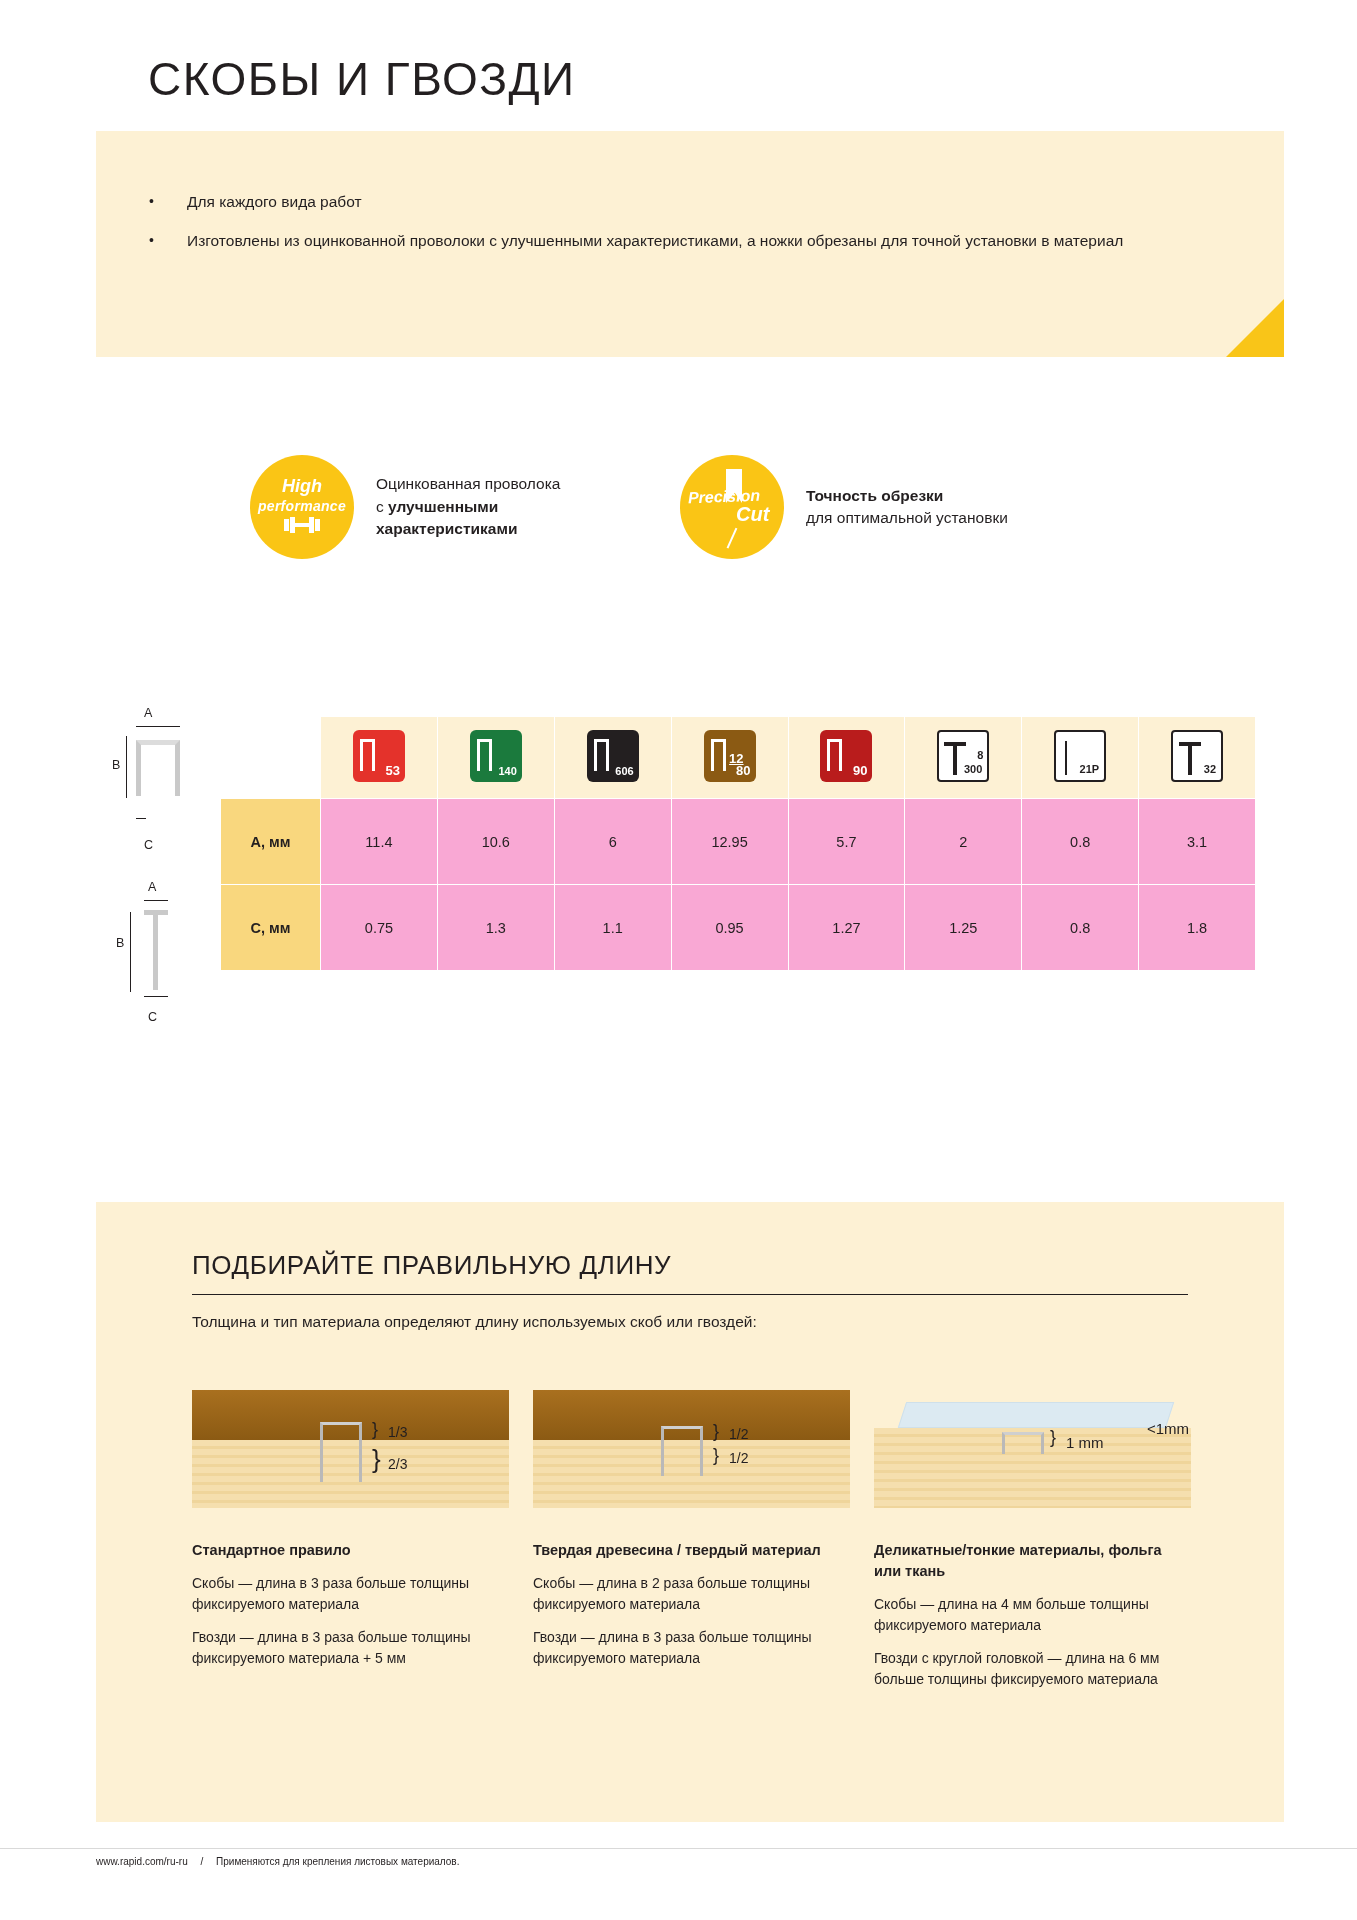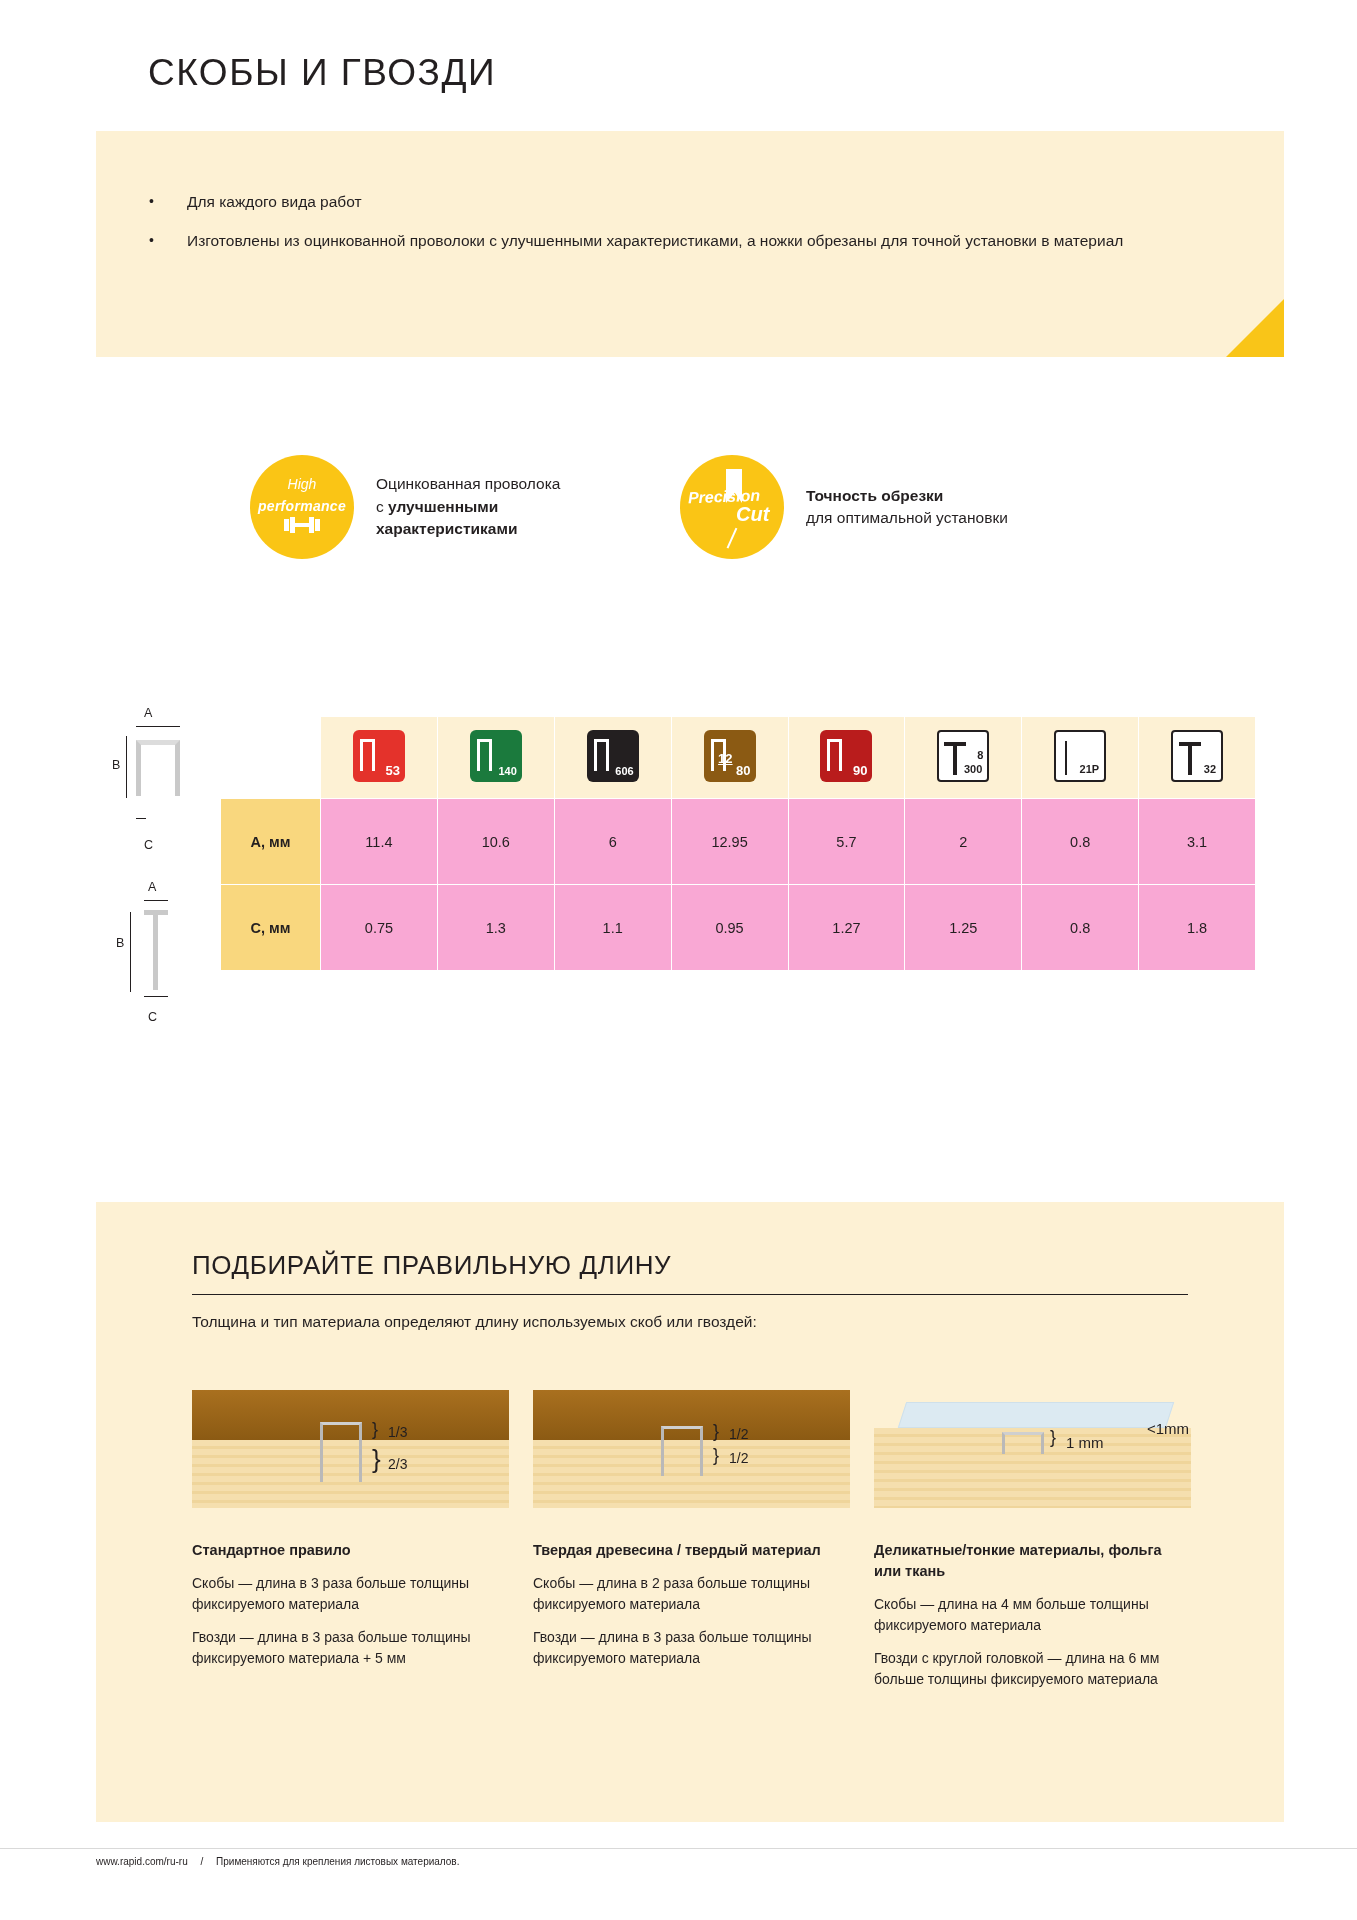--- a/index.html
+++ b/index.html
@@ -12,21 +12,21 @@
     color: #231f20;
     position: relative;
     overflow: hidden;
   }
 
   
   .page-title {
     position: absolute;
     left: 148px;
     top: 52px;
-    font-size: 37px;
+    font-size: 46px;
     letter-spacing: 1.5px;
     font-weight: 400;
     color: #231f20;
   }
 
   
   .intro-banner {
     position: absolute;
     left: 96px;
     top: 131px;
@@ -90,22 +90,22 @@
     position: relative;
     flex: 0 0 104px;
     overflow: hidden;
   }
   .badge-hp-text {
     position: absolute;
     left: 0; right: 0;
     top: 22px;
     text-align: center;
     font-style: italic;
-    font-weight: normal;
-    font-size: 14px;
+    font-weight: bold;
+    font-size: 18px;
     color: #ffffff;
     line-height: 1;
   }
   .badge-hp-sub {
     position: absolute;
     left: 0; right: 0;
     top: 43px;
     text-align: center;
     font-style: italic;
     font-weight: bold;
@@ -554,21 +554,21 @@
       <td>
         <span class="chip black">
           <span class="staple-glyph"></span>
           <span class="num small">606</span>
         </span>
       </td>
 
       <td>
         <span class="chip brown">
           <span class="staple-glyph"></span>
-          <span class="num" style="right:23px;bottom:17px;text-decoration:underline;">12</span>
+          <span class="num" style="right:12px;bottom:17px;text-decoration:underline;">12</span>
           <span class="num">80</span>
         </span>
       </td>
 
       <td>
         <span class="chip brown2">
           <span class="staple-glyph"></span>
           <span class="num">90</span>
         </span>
       </td>

